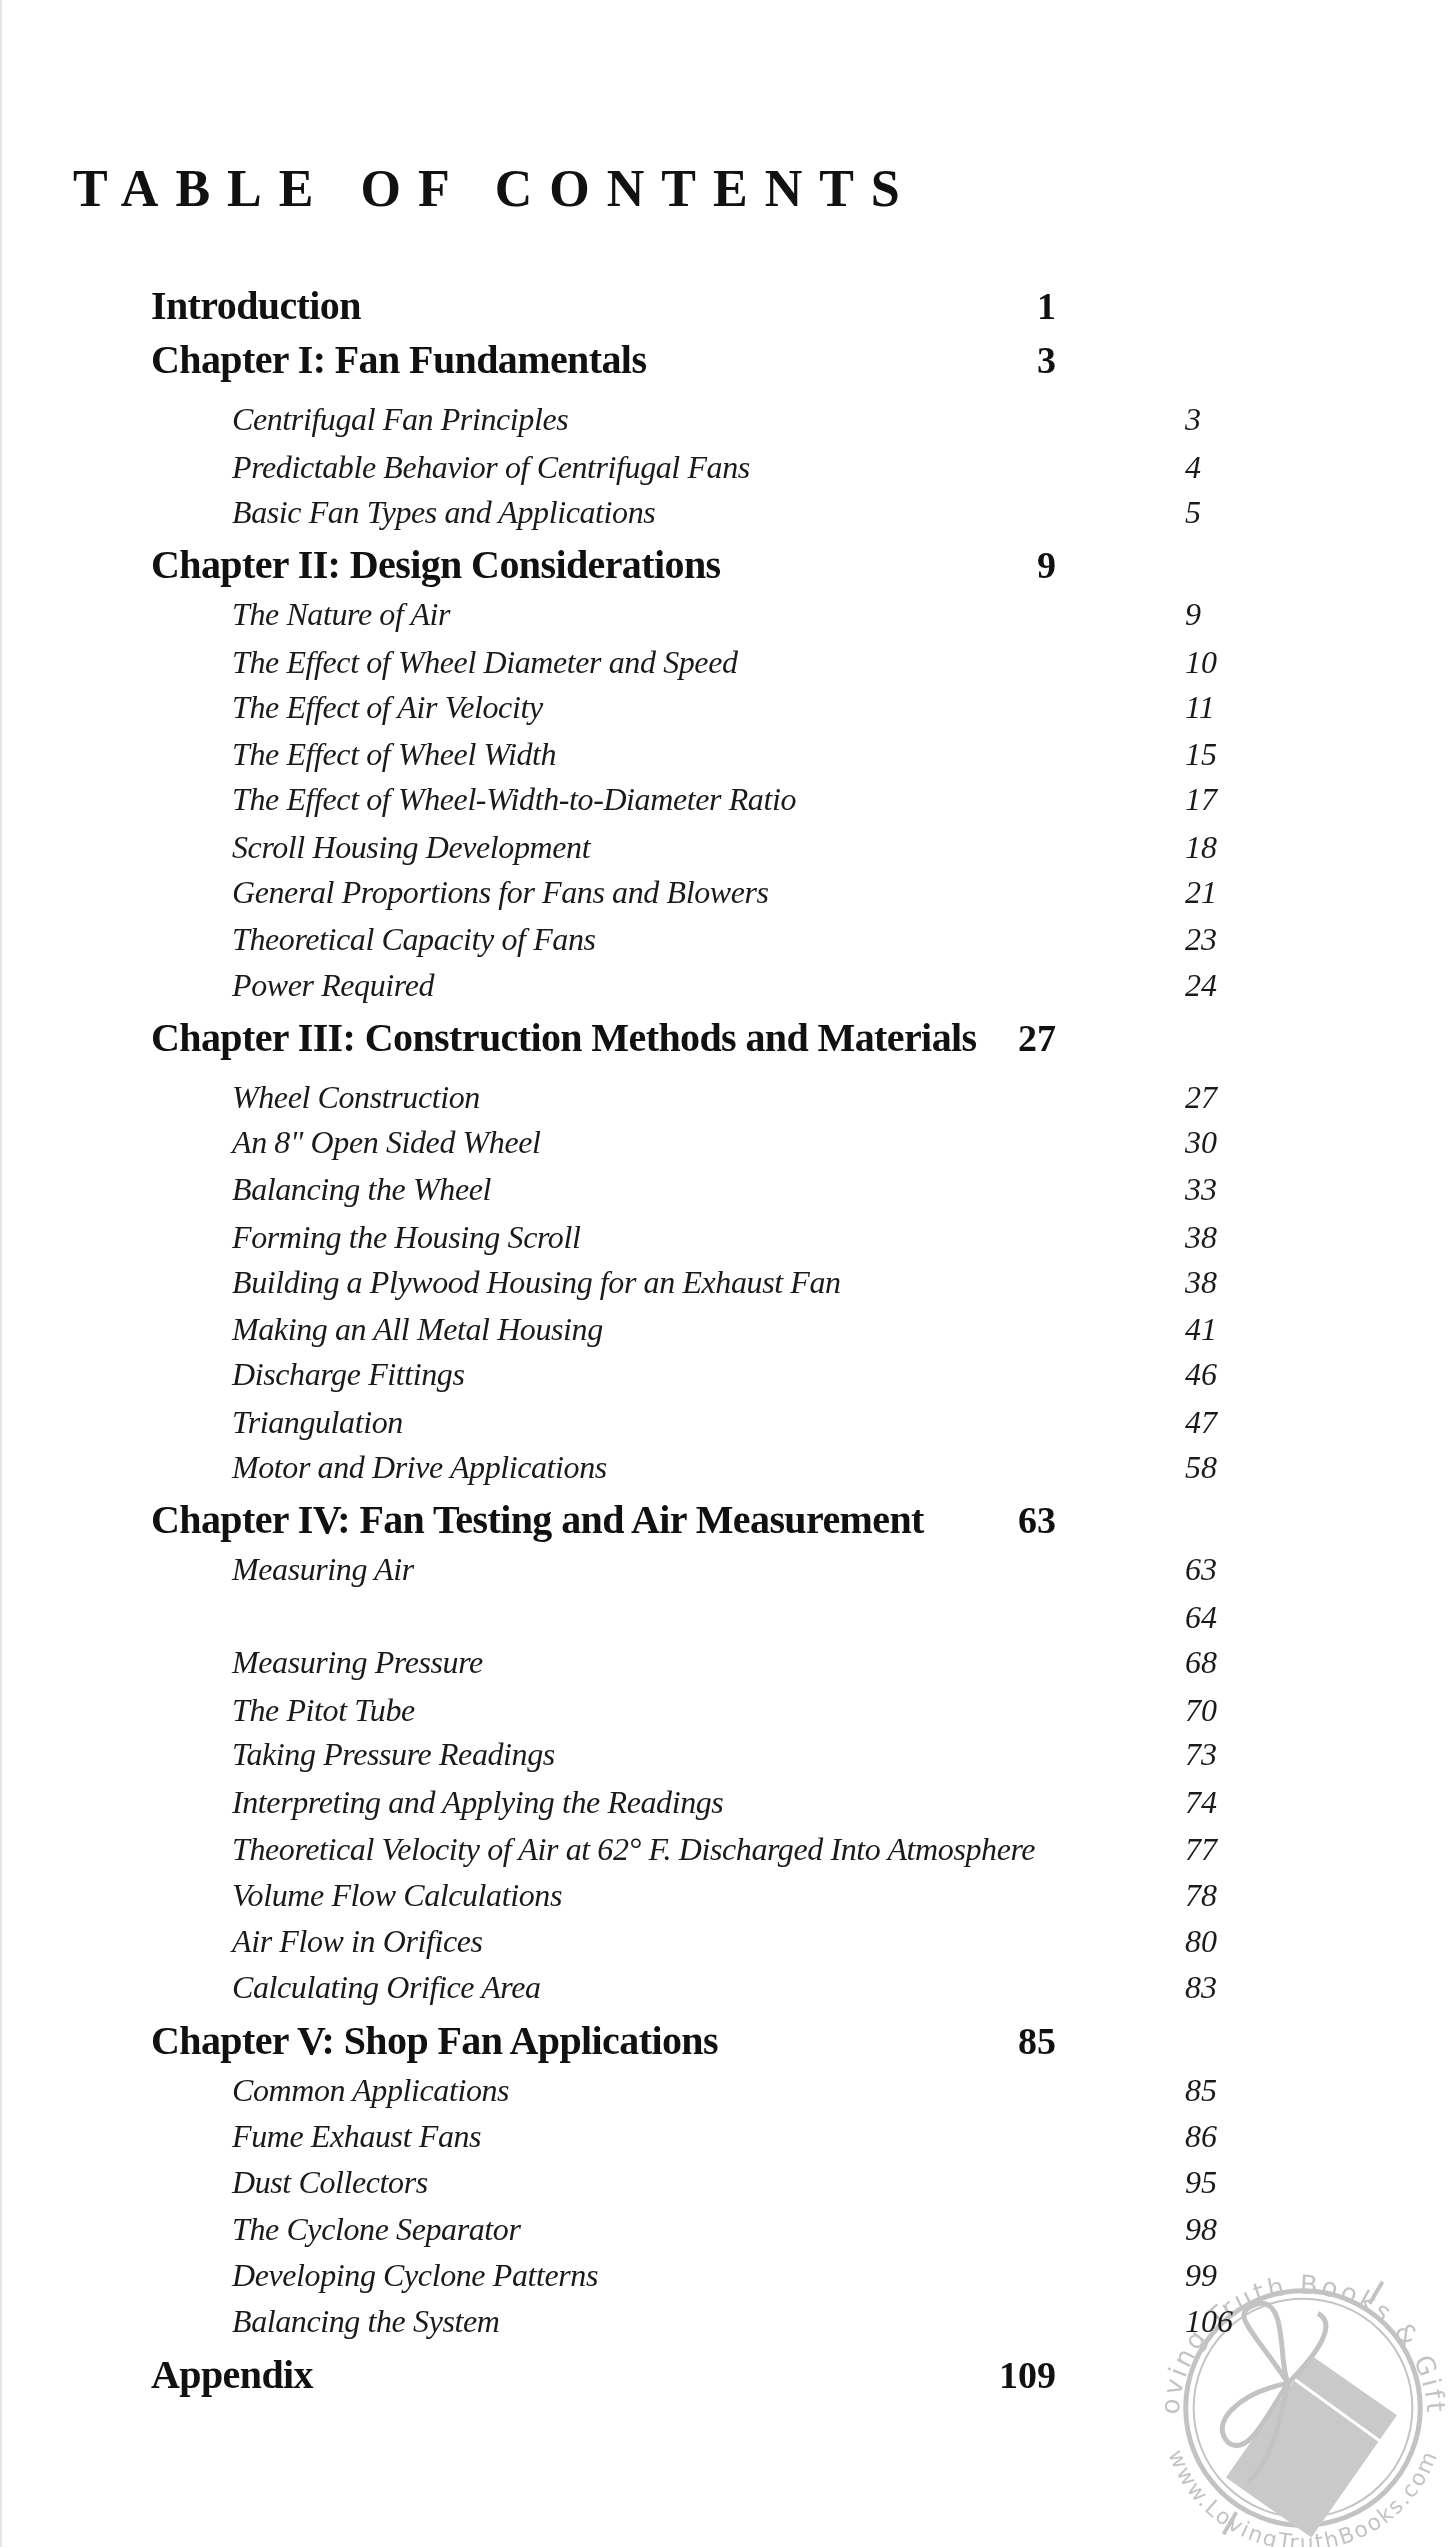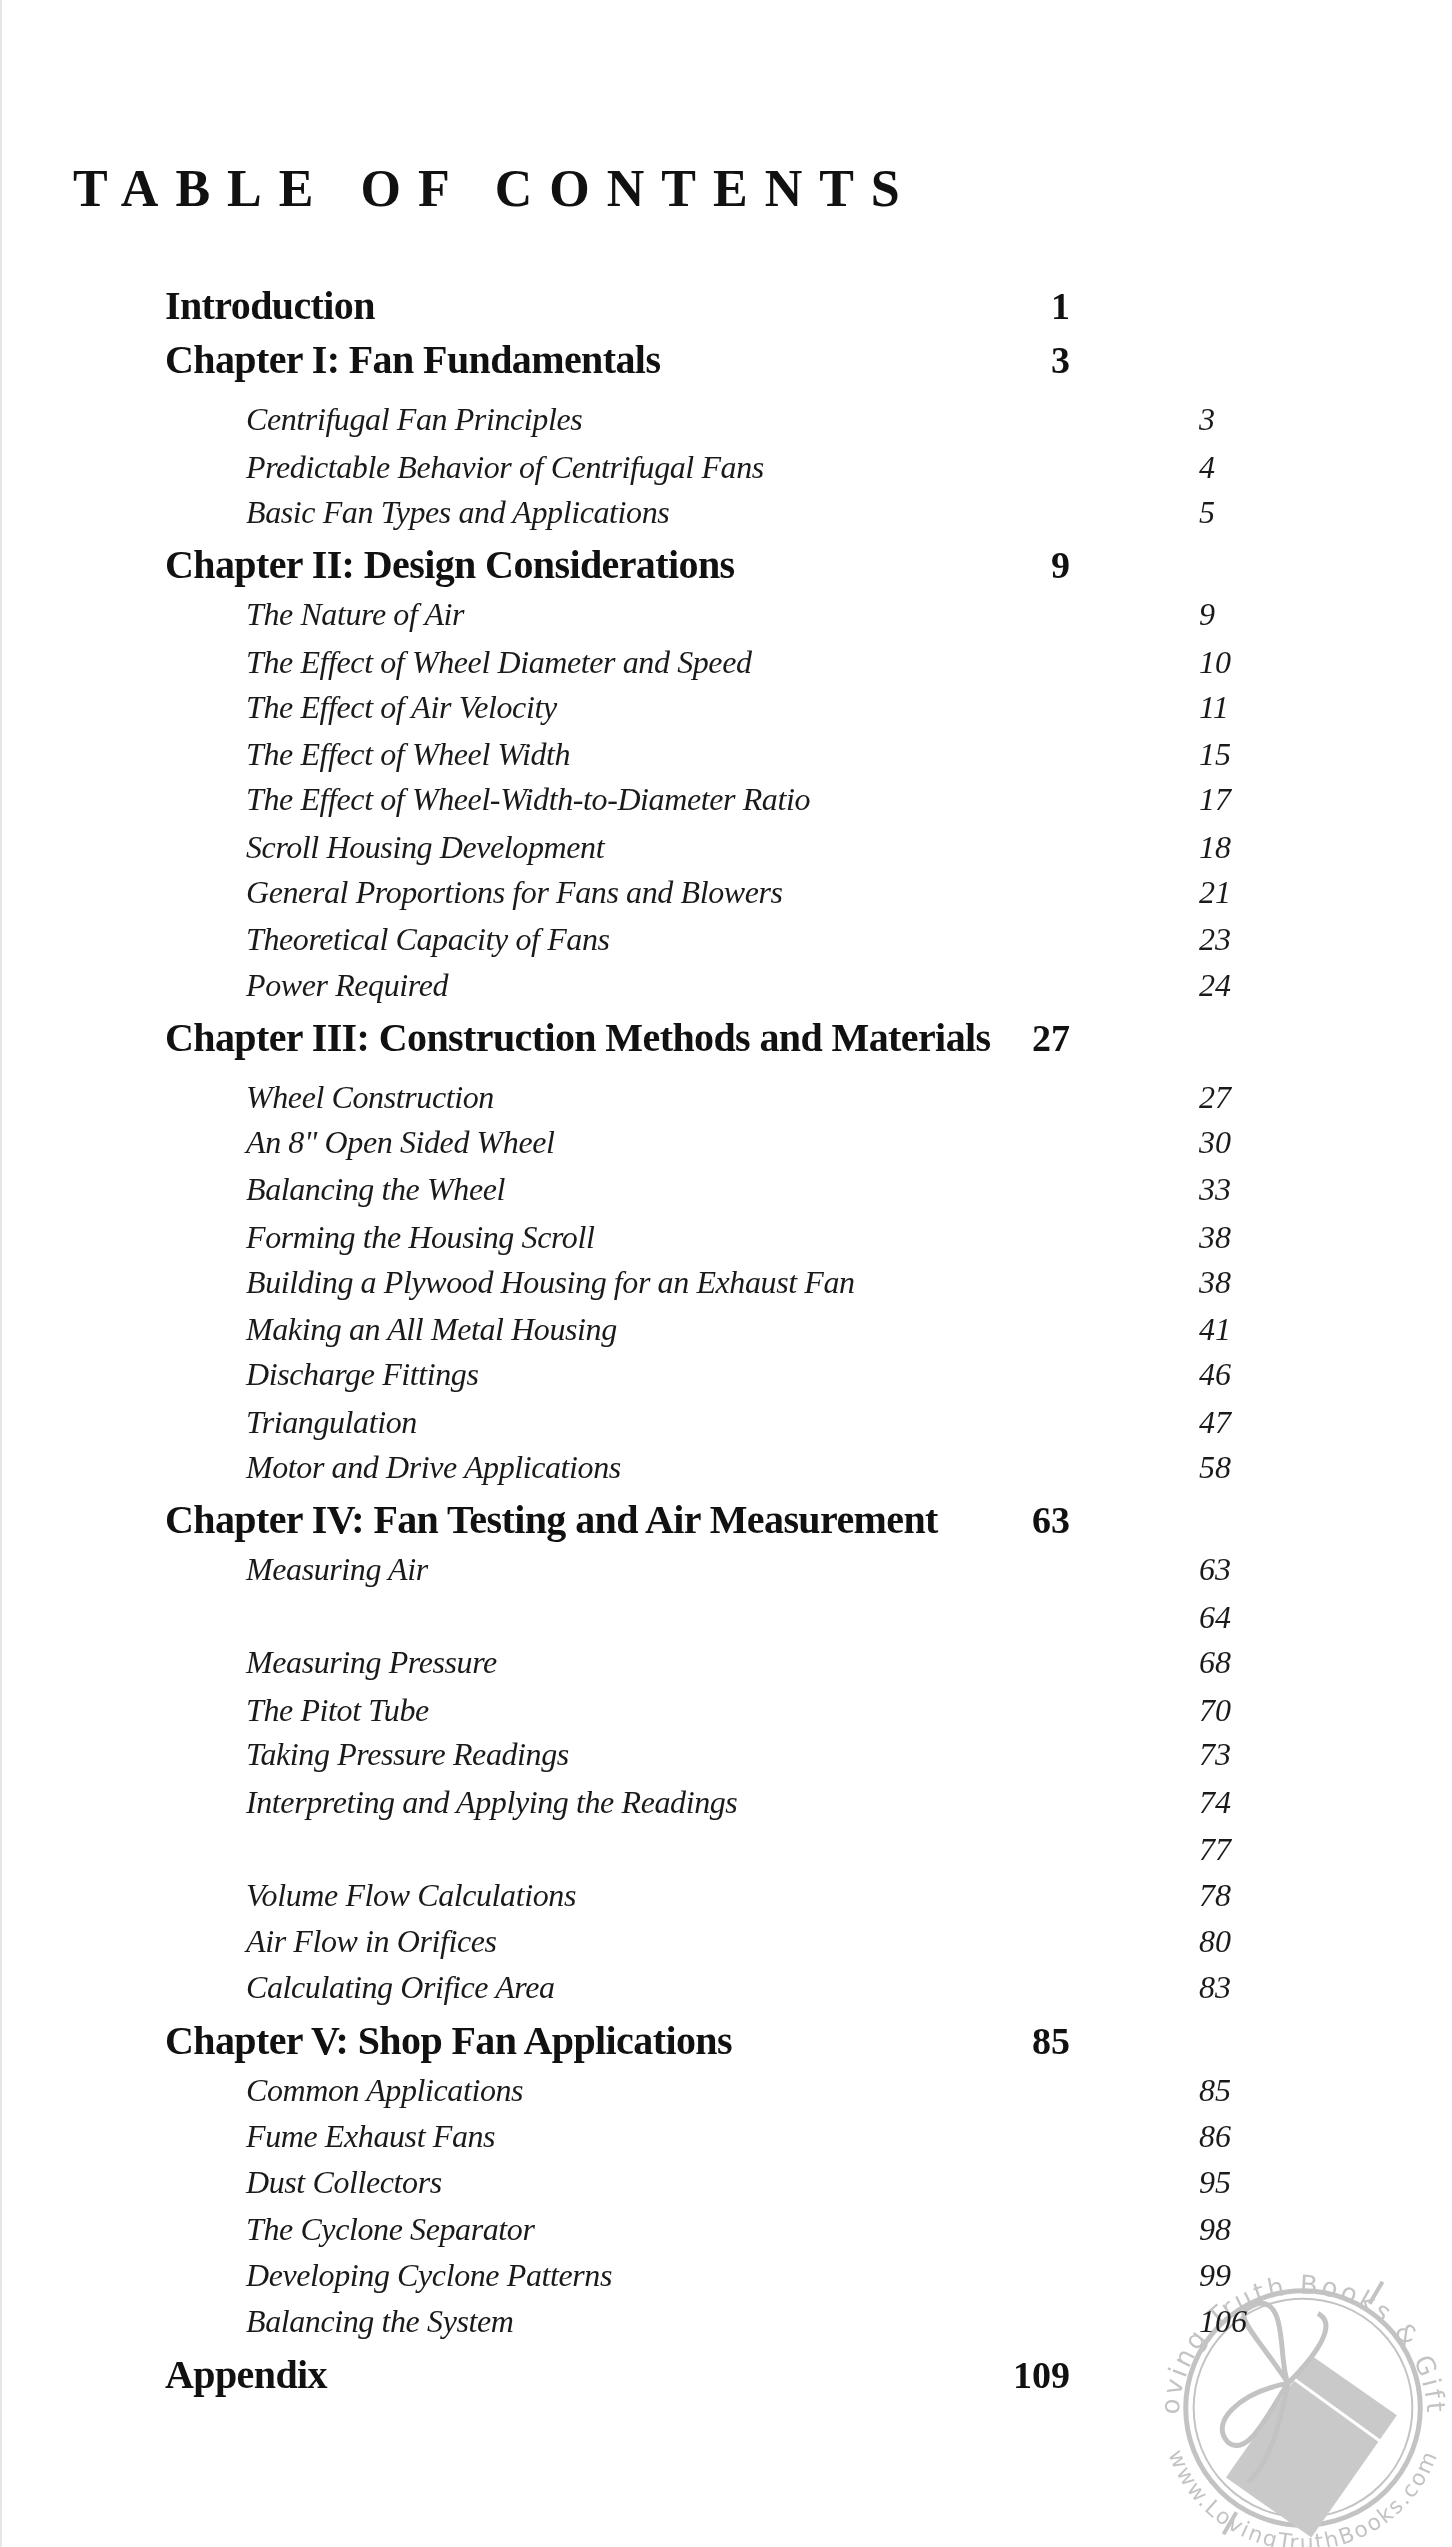--- a/index.html
+++ b/index.html
@@ -27,21 +27,21 @@
     top: 159px;
     margin: 0;
     font-size: 52px;
     font-weight: bold;
     letter-spacing: 17px;
     line-height: 60px;
     white-space: nowrap;
   }
   .row {
     position: absolute;
-    left: 14px;
+    left: 0;
     width: 1165px;
     height: 50px;
     white-space: nowrap;
   }
   .row .label, .row .page {
     position: absolute;
     top: 0;
     line-height: 50px;
   }
   .row.chapter .label {
@@ -212,20 +212,21 @@
     </div>
     <div class="row section" style="top: 1729px;">
       <span class="label">Taking Pressure Readings</span>
       <span class="page pagenum-over">73</span>
     </div>
     <div class="row section" style="top: 1777px;">
       <span class="label">Interpreting and Applying the Readings</span>
       <span class="page pagenum-over">74</span>
     </div>
     <div class="row section" style="top: 1824px;">
+      <span class="label">Theoretical Velocity of Air at 62° F. Discharged Into Atmosphere</span>
       <span class="page pagenum-over">77</span>
     </div>
     <div class="row section" style="top: 1870px;">
       <span class="label">Volume Flow Calculations</span>
       <span class="page pagenum-over">78</span>
     </div>
     <div class="row section" style="top: 1916px;">
       <span class="label">Air Flow in Orifices</span>
       <span class="page pagenum-over">80</span>
     </div>

